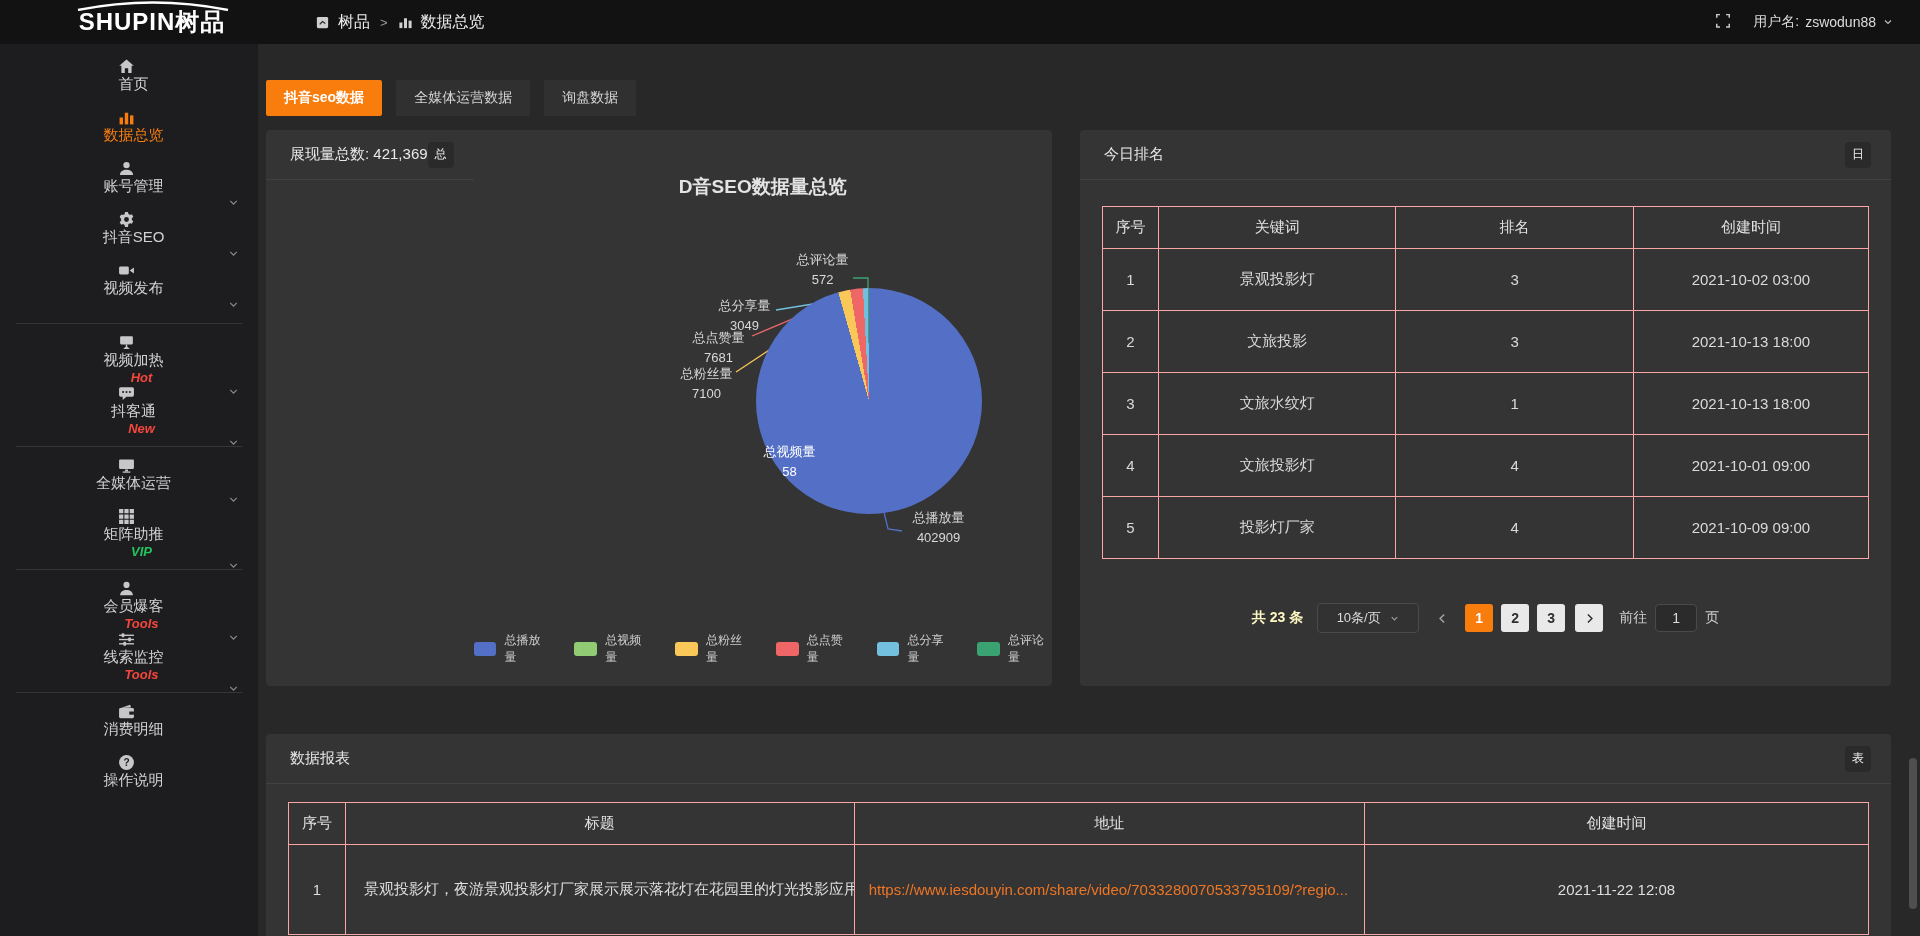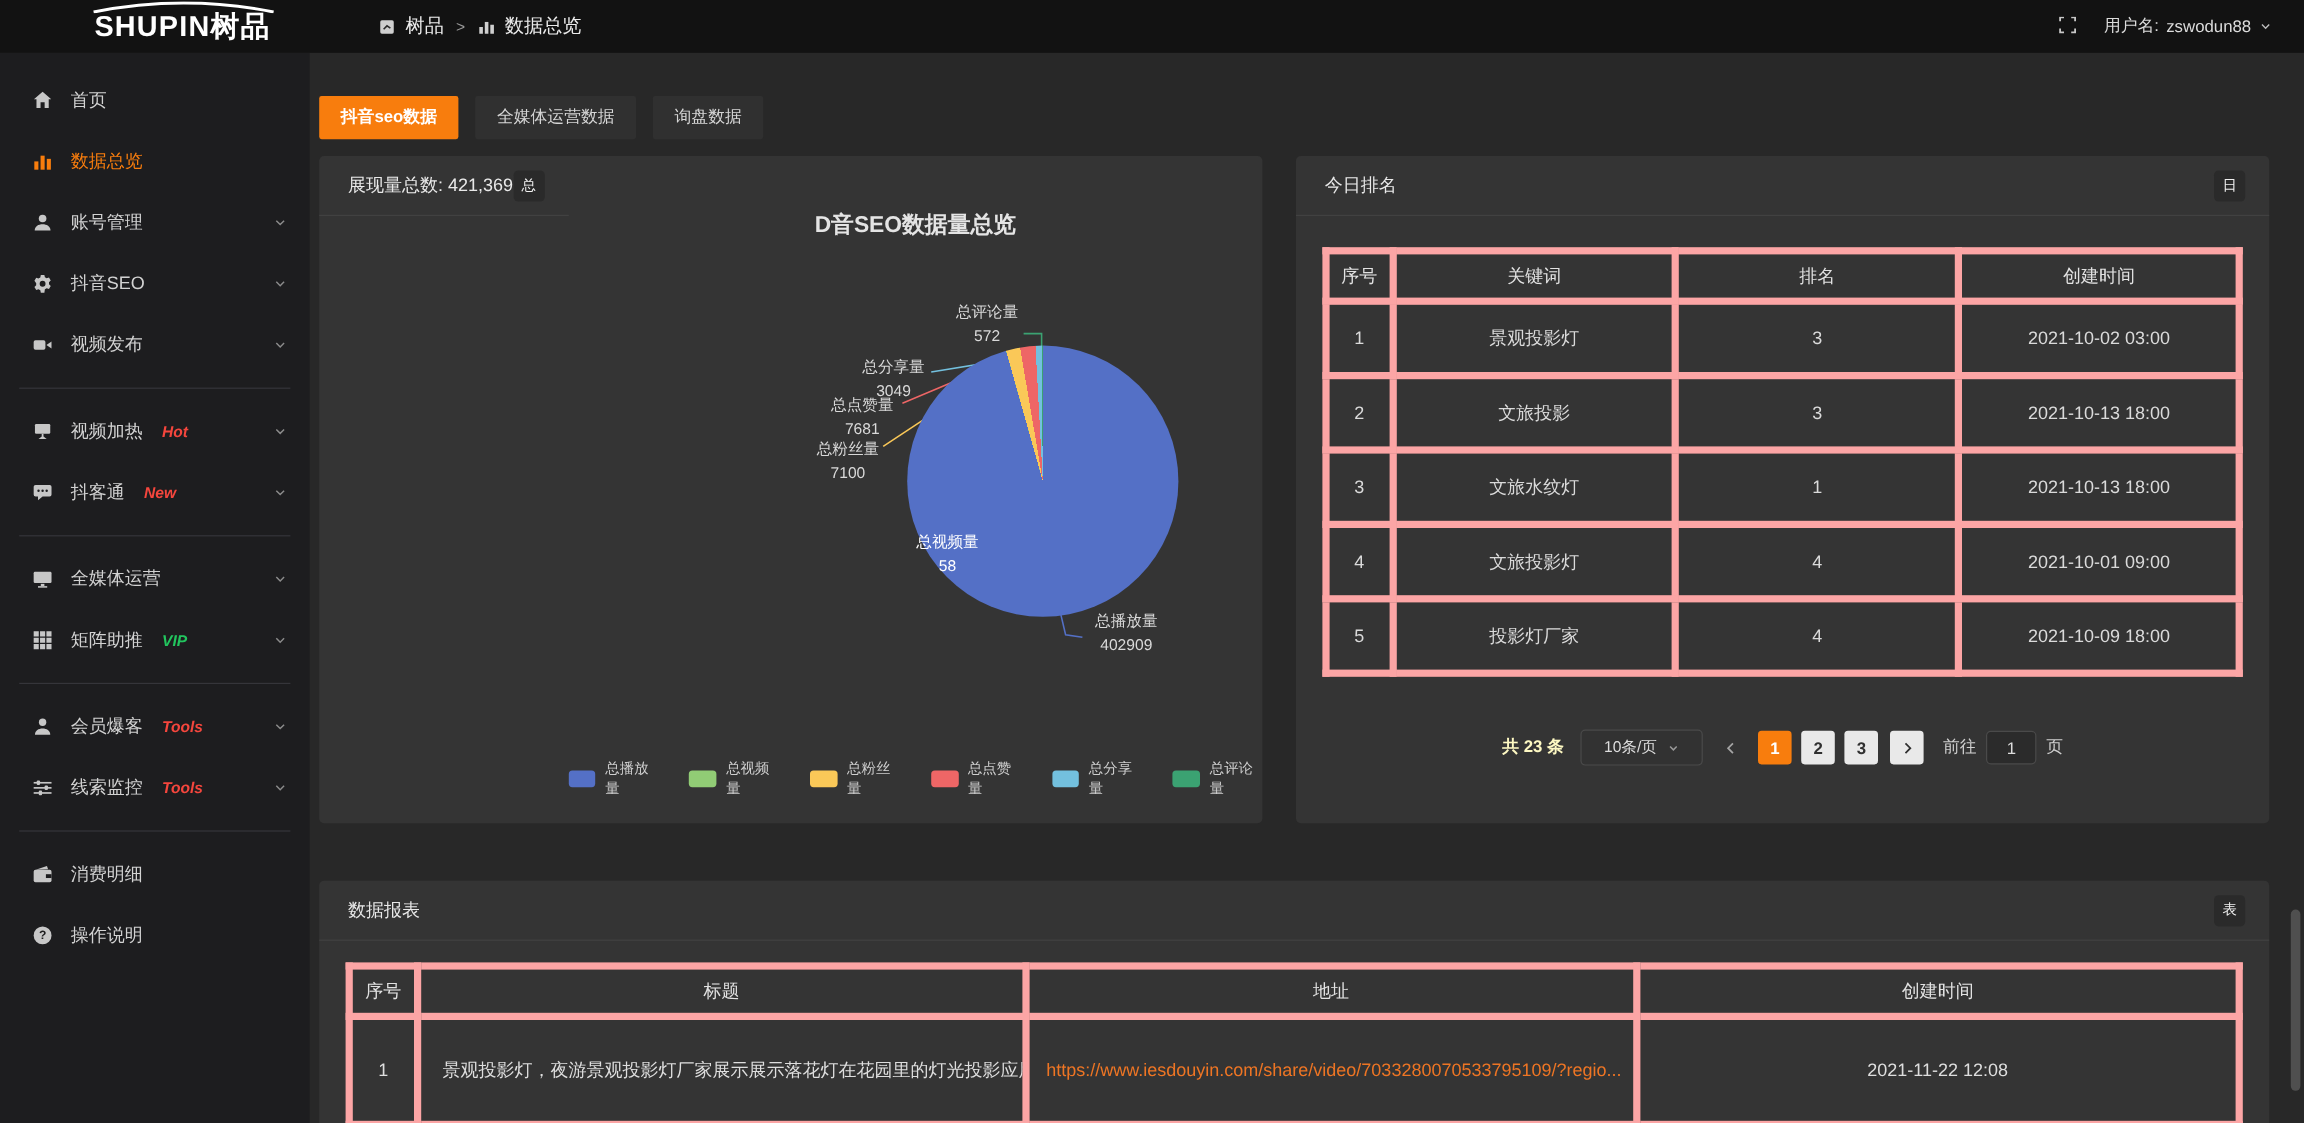--- a/index.html
+++ b/index.html
@@ -15,21 +15,21 @@
   .crumb .ic { display:flex; color:#d8d8d8; }
   .crumb .sep { color:#9a9a9a; font-size:13px; margin:0 2px; }
   .top-right { margin-left:auto; display:flex; align-items:center; gap:22px; padding-right:26px; color:#dcdcdc; font-size:14px; }
   .fs-btn { display:flex; color:#c8c8c8; cursor:pointer; }
   .user-box { display:flex; align-items:center; gap:6px; cursor:pointer; }
   .user-box .chev { display:flex; color:#bbb; }
 
   
   .frame { display:flex; height:892px; }
   .sidebar { width:258px; background:#1d1d1f; padding-top:14px; flex:none; }
-  .s-item { height:51px; display:flex; align-items:center; padding:0 18px 0 27px; cursor:pointer; color:#d2d2d2; }
+  .s-item { height:51px; display:flex; align-items:center; padding:0 18px 0 27px; cursor:pointer; color:#d2d2d2;flex-direction:column; }
   .s-item .s-icon { width:17px; height:17px; margin-right:15px; display:flex; color:#c7c7c7; }
   .s-icon svg { width:17px; height:17px; }
   .s-item .s-label { font-size:15px; }
   .s-item .s-badge { font-size:13px; font-weight:bold; font-style:italic; margin-left:16px; }
   .s-item .s-chevron { margin-left:auto; color:#8b8b8b; display:flex; }
   .s-item.active, .s-item.active .s-icon { color:#f87d0d; }
   .s-divider { height:1px; background:#35353a; margin:10px 16px; }
 
   .main { flex:1; padding:36px 29px 0 8px; display:flex; flex-direction:column; overflow:hidden; }
 
@@ -54,21 +54,21 @@
   .pie-label.inside { color:#fff; }
   .legend { position:absolute; bottom:20px; left:0; width:100%; display:flex; justify-content:center; gap:26px; }
   .legend-item { display:flex; align-items:center; gap:8px; cursor:pointer; }
   .legend-swatch { width:25px; height:14px; border-radius:3px; }
   .legend-label { font-size:12px; color:#cfcfcf; }
 
   .rank-panel { flex:1; display:flex; flex-direction:column; }
   .rank-body { flex:1; display:flex; flex-direction:column; padding:26px 22px 24px; }
 
   table { border-collapse:collapse; width:100%; table-layout:fixed; }
-  th, td { border:6px solid #fca5a5; text-align:center; font-weight:normal; }
+  th, td { border:1px solid #fca5a5; text-align:center; font-weight:normal; }
   th { height:42px; font-size:15px; color:#e2e2e2; }
   .rank-table td { height:62px; font-size:15px; color:#dadada; }
 
   .pager { display:flex; align-items:center; justify-content:center; gap:10px; margin-top:44px; }
   .pager-total { font-size:14px; color:#fef9c3; margin-right:4px;font-weight:bold; }
   .size-select { width:102px; height:30px; background:#323232; border:1px solid #4a4a4a; border-radius:4px; display:flex; align-items:center; justify-content:center; gap:8px; font-size:13px; color:#ddd; cursor:pointer; }
   .size-select .chev { display:flex; color:#999; }
   .pg-prev { width:26px; height:28px; display:flex; align-items:center; justify-content:center; color:#a5a5a5; cursor:pointer; }
   .pg-btn { width:28px; height:28px; border-radius:3px; background:#e9e9e9; color:#303030; font-size:14px; font-weight:bold; display:flex; align-items:center; justify-content:center; cursor:pointer; }
   .pg-btn.active { background:#f87d0d; color:#fff; }
@@ -453,21 +453,21 @@
                 <tr>
                   <td>4</td>
                   <td>文旅投影灯</td>
                   <td>4</td>
                   <td>2021-10-01 09:00</td>
                 </tr>
                 <tr>
                   <td>5</td>
                   <td>投影灯厂家</td>
                   <td>4</td>
-                  <td>2021-10-09 18:00</td>
+                  <td>2021-10-09 09:00</td>
                 </tr>
               </tbody>
           </table>
           <div class="pager">
             <span class="pager-total">共 23 条</span>
             <span class="size-select">
               <span>10条/页</span>
               <span class="chev">
                 <svg width="11" height="11" viewBox="0 0 16 16">
                     <polyline points="4,6 8,10 12,6" fill="none" stroke="currentColor" stroke-width="1.8"></polyline>

